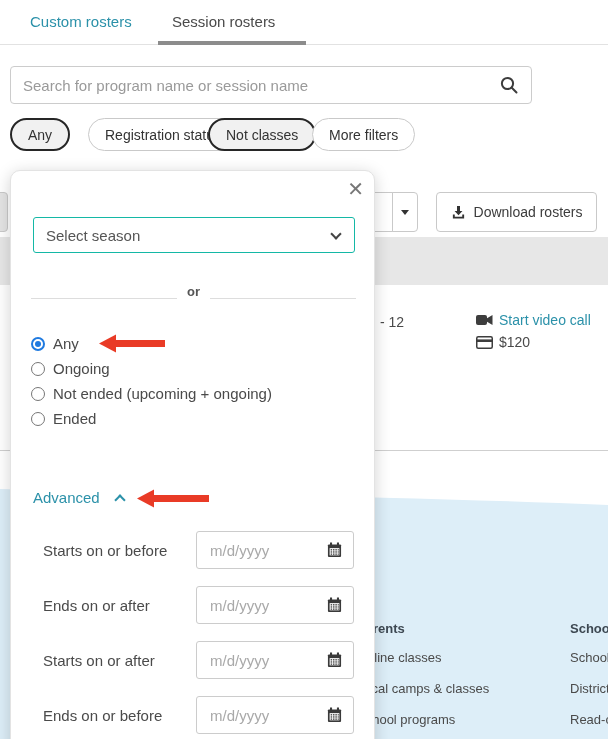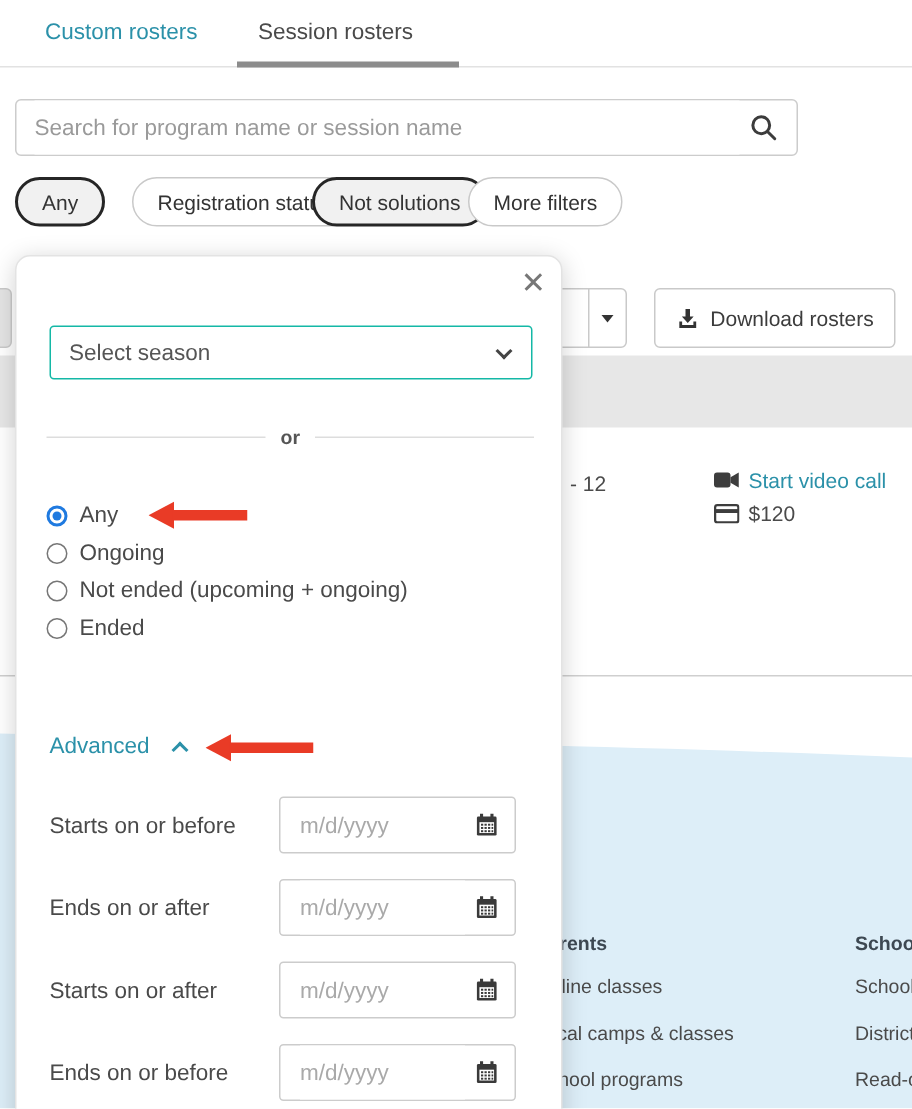--- a/index.html
+++ b/index.html
@@ -56,41 +56,41 @@
 
   
   .panel { left:10px; top:170px; width:365px; height:640px; background:#fff; border:1px solid #e3e3e3;
            border-radius:10px; box-shadow:0 3px 16px rgba(0,0,0,.18); z-index:10; }
   .panel .abs { position:absolute; }
   .close-x { right:10px; top:6px; font-size:20px; color:#777; cursor:pointer; line-height:24px; }
   .season-select { left:22px; top:46px; width:322px; height:36px; border:1px solid #14b8a6; border-radius:3px;
                    display:flex; align-items:center; padding:0 12px; font-size:15px; color:#555; cursor:pointer; }
   .chev-down { position:absolute; right:14px; top:12px; width:8px; height:8px;
                border-right:2px solid #444; border-bottom:2px solid #444; transform:rotate(45deg); }
-  .or-row { left:20px; top:113px; width:325px; display:flex; align-items:center; gap:10px; }
+  .or-row { left:20px; top:113px; width:325px; display:flex; align-items:flex-end; gap:10px; }
   .or-row .line { flex:1; height:1px; background:#ddd; }
   .or-row .or-text { font-size:13px; font-weight:bold; color:#555; }
 
   .radio-group { left:20px; top:160px; }
   .radio-row { height:25px; display:flex; align-items:center; gap:8px; cursor:pointer; }
   .radio-circle { width:14px; height:14px; border-radius:50%; border:1px solid #767676; background:#fff; flex:0 0 auto; position:relative; }
   .radio-circle.selected { border:2px solid var(--blue); }
   .radio-circle.selected::after { content:""; position:absolute; left:2px; top:2px; width:6px; height:6px; border-radius:50%; background:var(--blue); }
   .radio-label { font-size:15px; color:#4a4a4a; }
 
   .arrow-red { pointer-events:none; }
   .arrow1 { left:88px; top:163px; }
   .arrow2 { left:126px; top:318px; }
 
   .advanced-row { left:22px; top:318px; display:flex; align-items:center; gap:16px; cursor:pointer; }
   .advanced-label { font-size:15px; color:var(--teal); }
   .chev-up { width:8px; height:8px; border-top:2px solid var(--teal); border-right:2px solid var(--teal);
              transform:rotate(-45deg); margin-top:4px; }
 
-  .date-row { left:22px; width:321px; height:38px; }
+  .date-row { left:32px; width:321px; height:38px; }
   .date-row .dlabel { position:absolute; left:0; top:0; height:38px; display:flex; align-items:center; font-size:15px; color:#4a4a4a; }
   .date-input { position:absolute; left:153px; top:0; width:158px; height:38px; border:1px solid #ccc; border-radius:3px; background:#fff; }
   .date-input input { position:absolute; left:13px; top:0; width:110px; height:36px; border:none; outline:none; font-size:15px; font-family:"Liberation Sans",sans-serif; color:#444; }
   .date-input input::placeholder { color:#a9a9a9; }
   .cal-icon { position:absolute; right:11px; top:10px; cursor:pointer; }
   .drow0 { top:360px; } .drow1 { top:415px; } .drow2 { top:470px; } .drow3 { top:525px; }
 </style>
 </head>
 <body>
 
@@ -102,21 +102,21 @@
 <div class="abs searchbox">
   <input type="text" placeholder="Search for program name or session name" style="">
   <svg class="search-icon" viewBox="0 0 19 19">
     <circle cx="7.5" cy="7.5" r="5.6" fill="none" stroke="#3c3c3c" stroke-width="2"></circle>
     <line x1="11.8" y1="11.8" x2="16.5" y2="16.5" stroke="#3c3c3c" stroke-width="2" stroke-linecap="round"></line>
   </svg>
 </div>
 
 <div class="abs pill pill0 active">Any</div>
 <div class="abs pill pill1">Registration status</div>
-<div class="abs pill pill2 active">Not solutions</div>
+<div class="abs pill pill2 active">Not classes</div>
 <div class="abs pill pill3">More filters</div>
 
 <div class="abs btn-fragment-left"></div>
 <div class="abs split-frag-a"></div>
 <div class="abs split-frag-b">
   <span class="caret-down"></span>
 </div>
 <div class="abs download-btn">
   <svg width="15" height="15" viewBox="0 0 16 16">
     <path d="M8 11 L3.8 6.4 H6.4 V1 H9.6 V6.4 H12.2 Z" fill="#333"></path>

